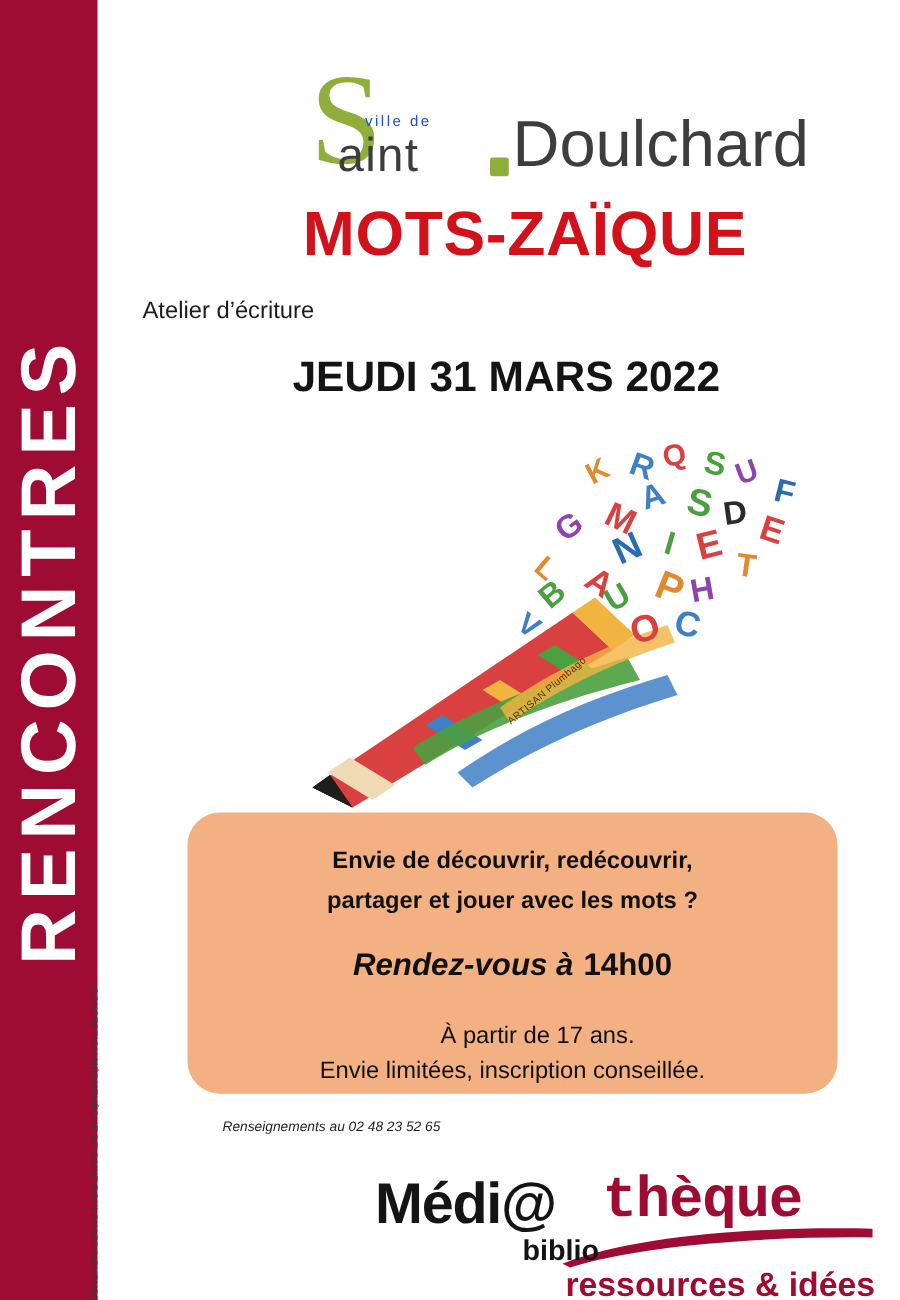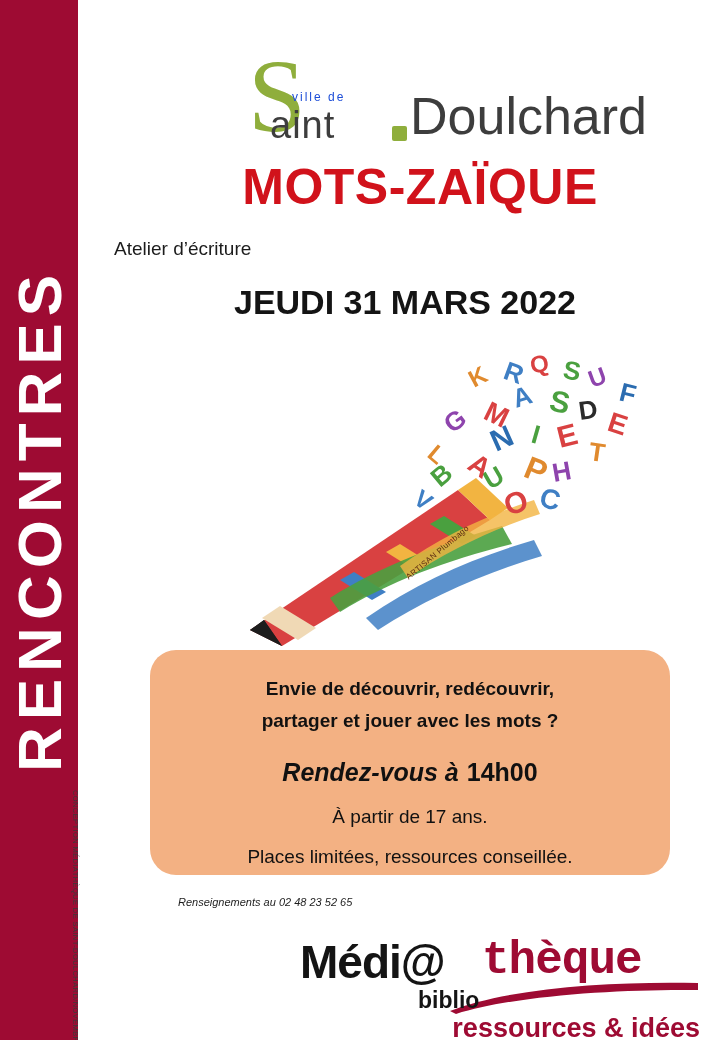--- a/index.html
+++ b/index.html
@@ -221,21 +221,21 @@
     margin-left: 8px;
   }
   .box .age, .box .places {
     position: absolute;
     width: 520px;
     text-align: center;
     font-size: 19px;
     color: #111111;
     font-family: "Liberation Sans", sans-serif;
   }
-  .box .age { top: 156px; }
+  .box .age { top: 168px; padding-left: 20px; }
   .box .places { top: 196px; }
 
   
   .infoline {
     position: absolute;
     left: 78px;
     top: 896px;
     font-size: 11px;
     font-style: italic;
     color: #1d1d1d;
@@ -372,21 +372,21 @@
       <div class="pencil-brand">ARTISAN Plumbago</div>
     </div>
 
     <div class="box">
       <div class="q1">Envie de découvrir, redécouvrir,</div>
       <div class="q2">partager et jouer avec les mots ?</div>
       <div class="rdv-line">
         <span class="rdv">Rendez-vous à</span><span class="hour">14h00</span>
       </div>
       <div class="age">À partir de 17 ans.</div>
-      <div class="places">Places limitées, ressources conseillée.</div>
+      <div class="places">Envie limitées, inscription conseillée.</div>
     </div>
 
     <div class="infoline">Renseignements au 02 48 23 52 65</div>
 
     <div class="logo-media">
       <svg class="swoosh" viewBox="0 0 250 34" xmlns="http://www.w3.org/2000/svg">
         <path d="M0 30 C 60 6, 170 0, 248 2 L 248 9 C 172 8, 66 14, 6 33 Z" fill="#9e0b33"></path>
       </svg>
       <div class="medi">Médi@</div>
       <div class="theque">thèque</div>

